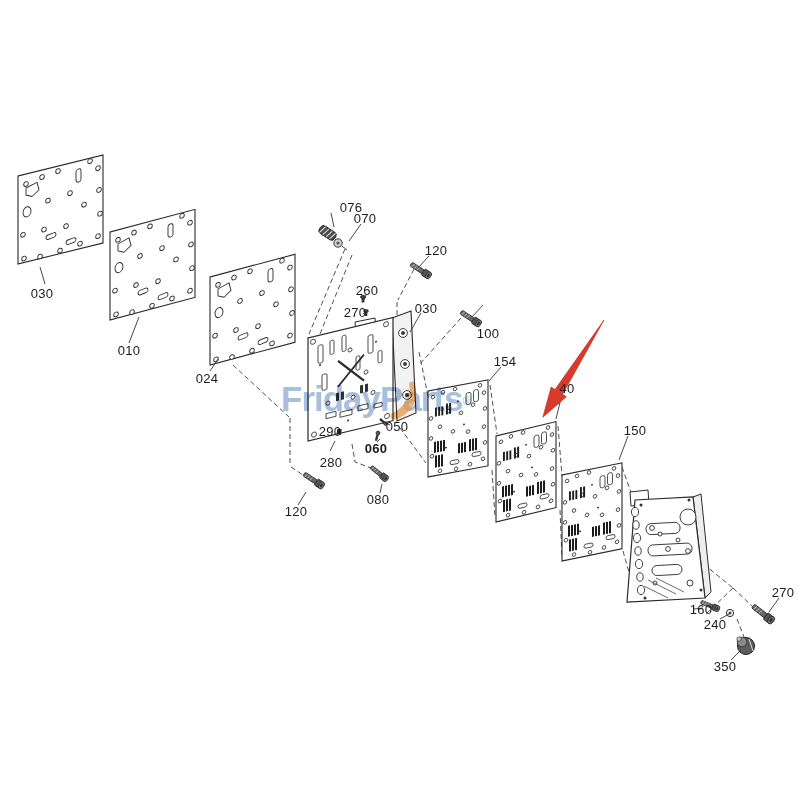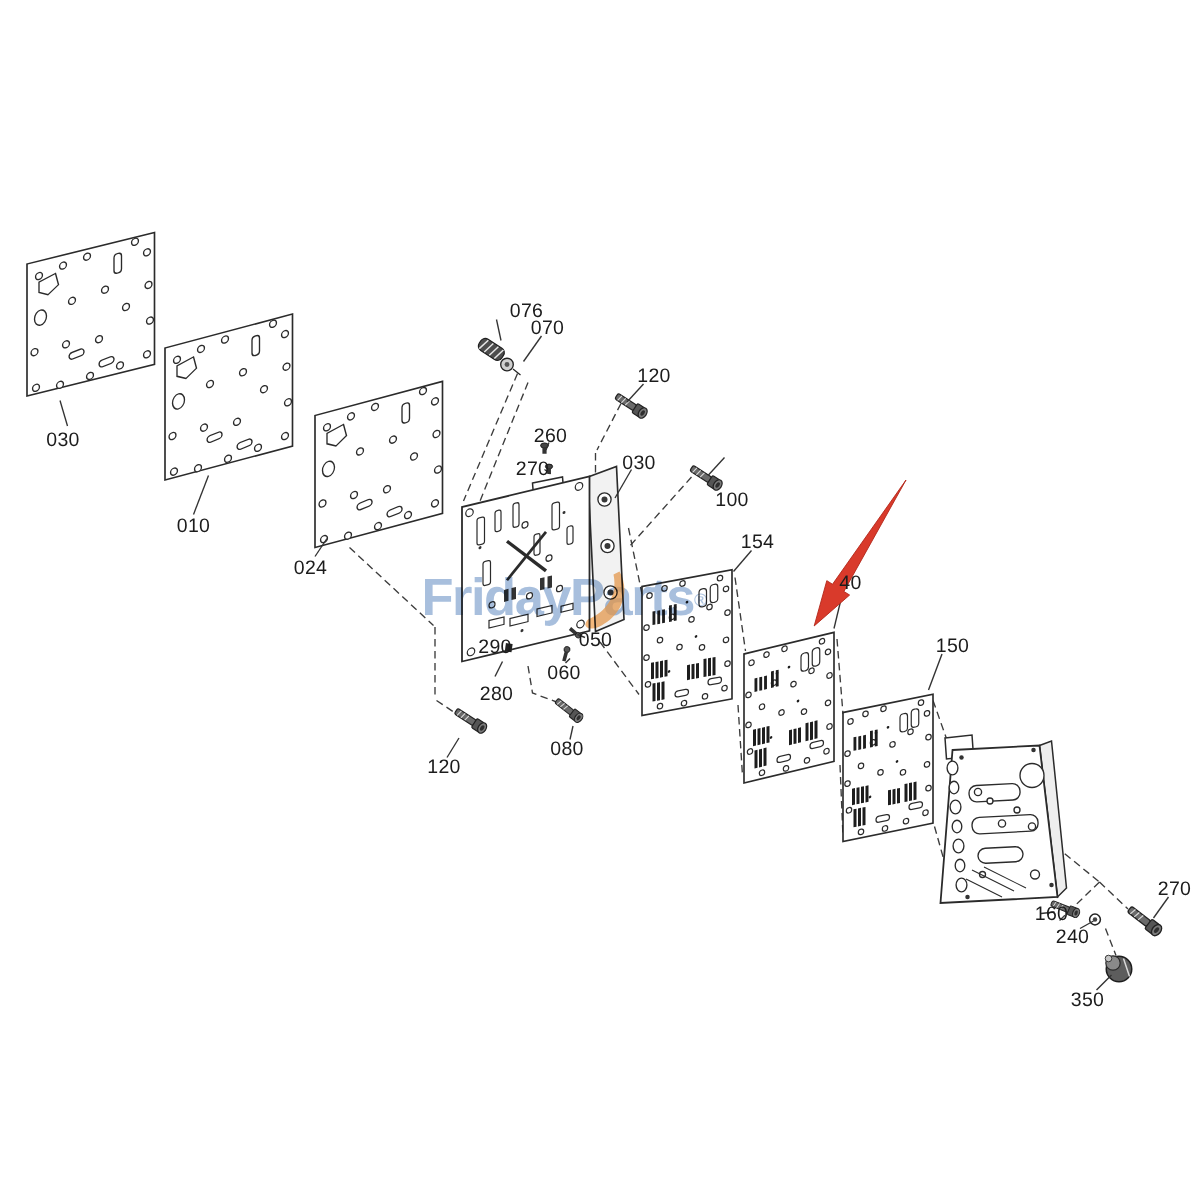--- a/index.html
+++ b/index.html
@@ -366,21 +366,21 @@
       <span class="part-label" style="left: 436px; top: 250px;">120</span>
       <span class="part-label" style="left: 367px; top: 290px;">260</span>
       <span class="part-label" style="left: 355px; top: 312px;">270</span>
       <span class="part-label" style="left: 426px; top: 308px;">030</span>
       <span class="part-label" style="left: 488px; top: 299px; margin-top: 34px;">100</span>
       <span class="part-label" style="left: 505px; top: 361px;">154</span>
       <span class="part-label" style="left: 567px; top: 388px;">40</span>
       <span class="part-label" style="left: 635px; top: 430px;">150</span>
       <span class="part-label" style="left: 330px; top: 431px;">290</span>
       <span class="part-label" style="left: 397px; top: 426px;">050</span>
-      <span class="part-label" style="left: 376px; top: 448px;">060</span>
+      <span class="part-label" style="left: 376px; top: 448px; font-weight: bold;">060</span>
       <span class="part-label" style="left: 331px; top: 462px;">280</span>
       <span class="part-label" style="left: 378px; top: 499px;">080</span>
       <span class="part-label" style="left: 296px; top: 511px;">120</span>
       <span class="part-label" style="left: 685px; top: 609px; margin-left: 16px;">160</span>
       <span class="part-label" style="left: 715px; top: 624px;">240</span>
       <span class="part-label" style="left: 783px; top: 592px;">270</span>
       <span class="part-label" style="left: 725px; top: 666px;">350</span>
     </div>
 
 </div>

